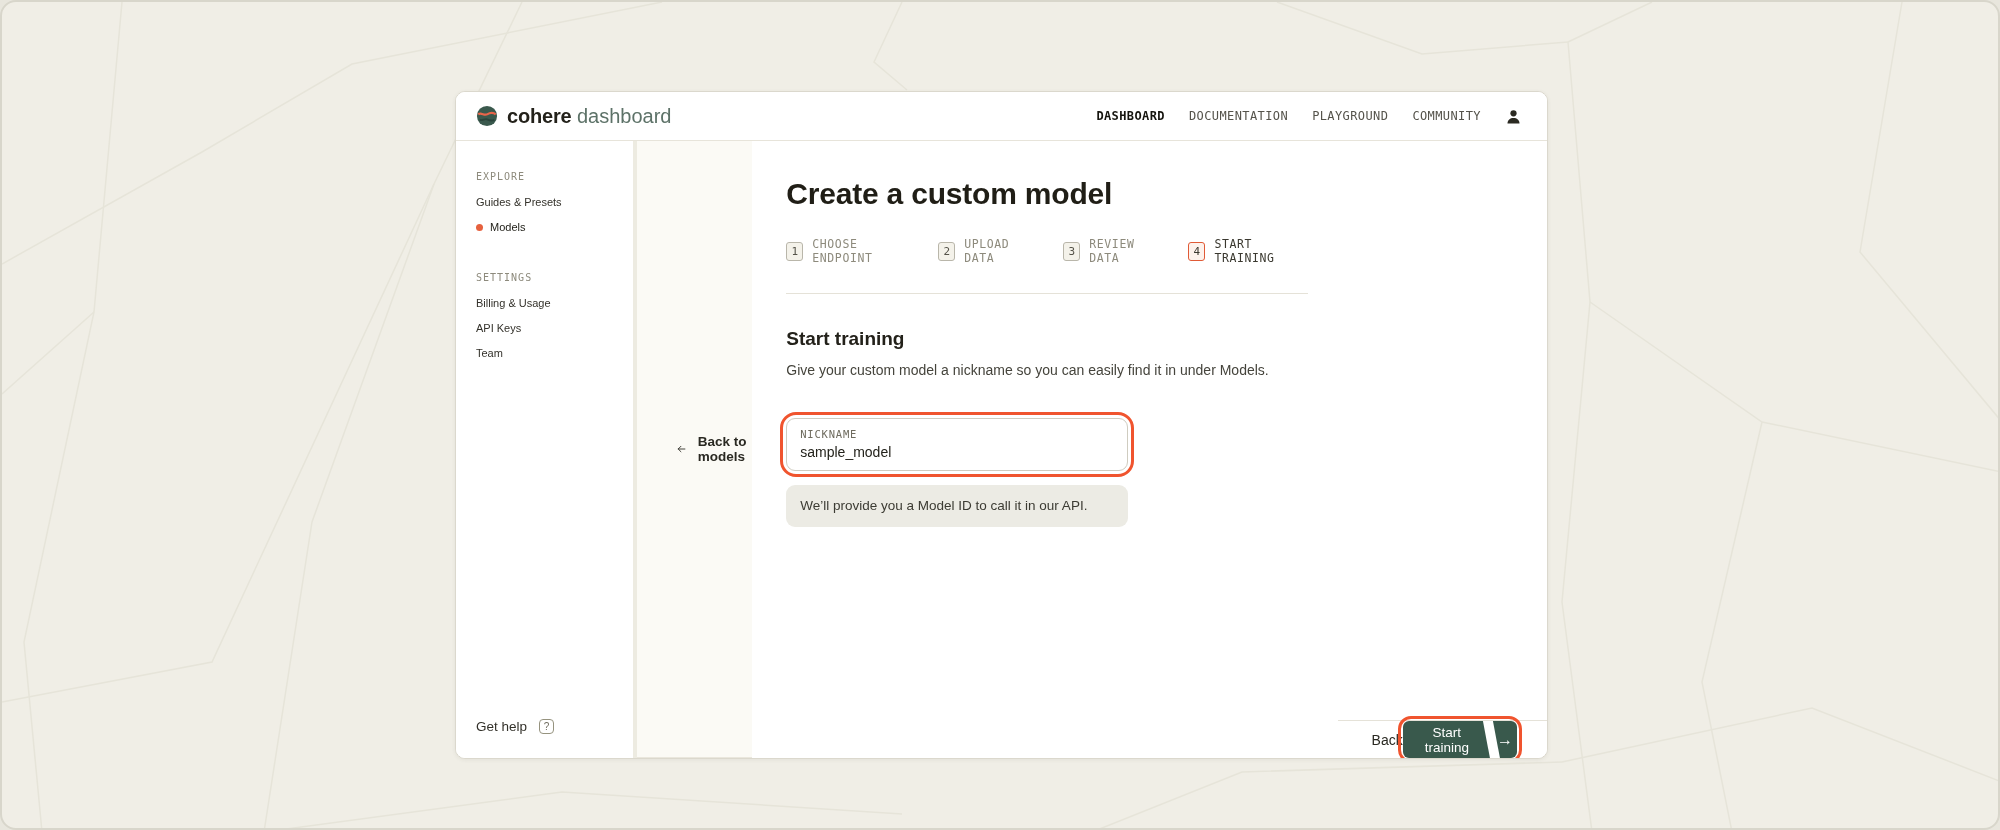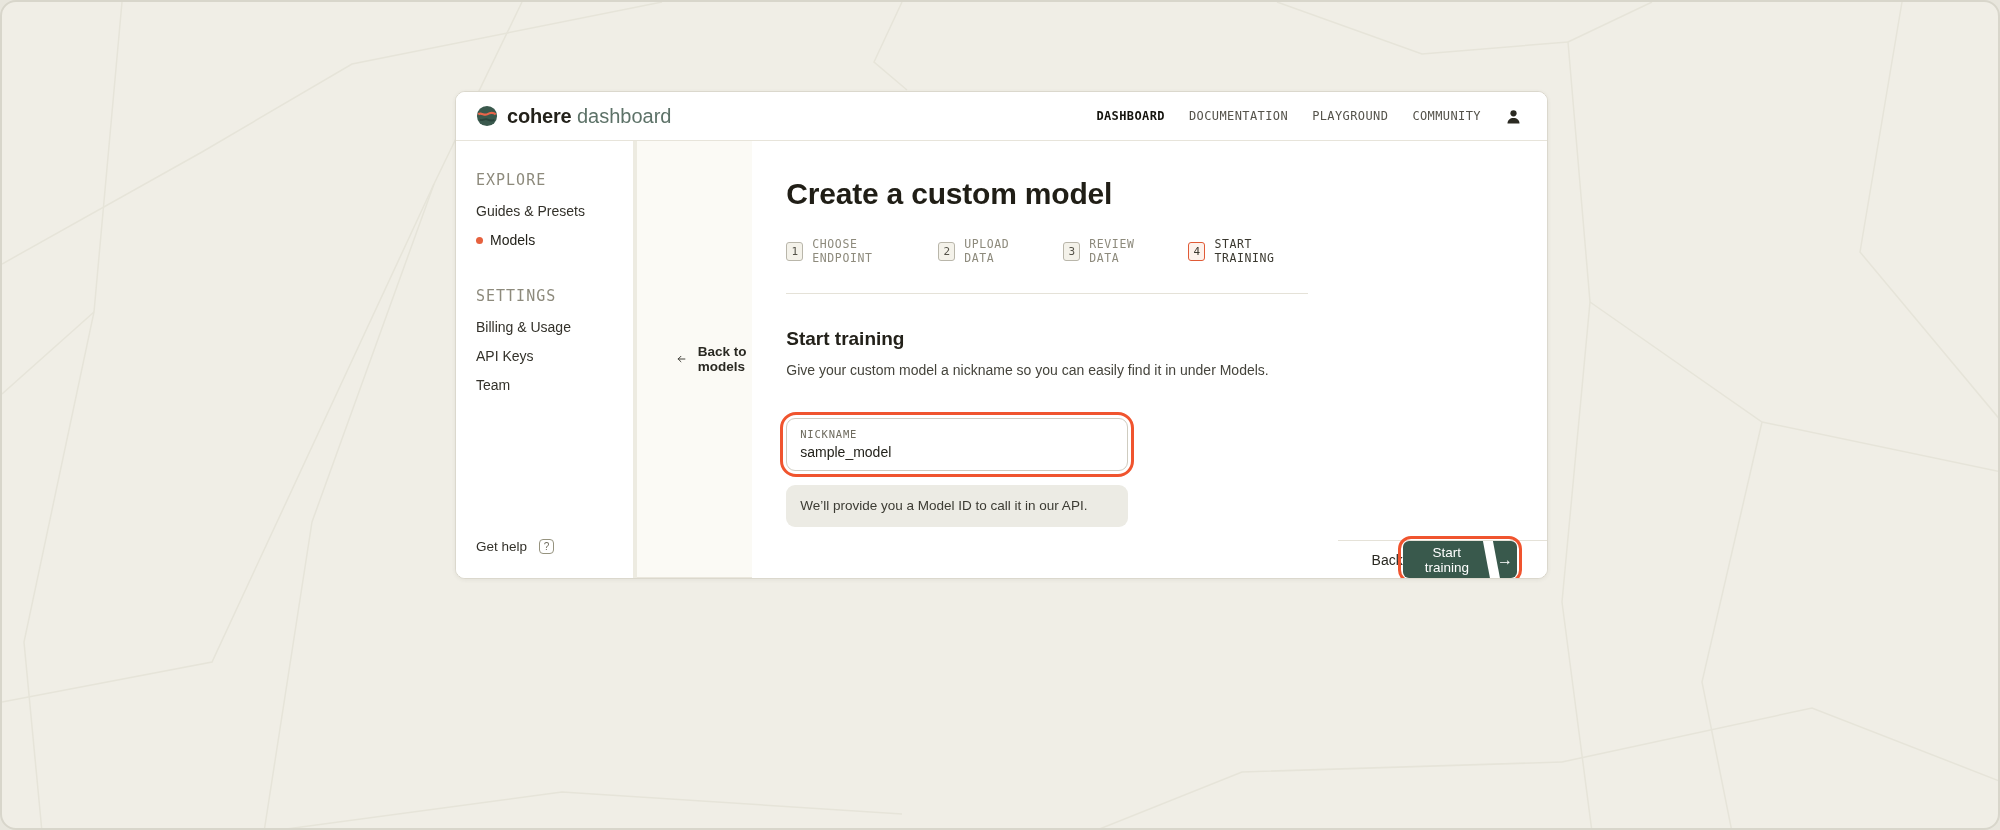--- a/index.html
+++ b/index.html
@@ -8,21 +8,21 @@
 
   .page {
     position:relative; width:2000px; height:830px;
     background:#f0eee6; overflow:hidden;
     border:2px solid #d8d6cb; border-radius:16px;
   }
   .bg-pattern { position:absolute; inset:0; }
 
   
   .window {
-    position:absolute; left:453px; top:89px; width:1093px; height:488px;
+    position:absolute; left:453px; top:89px; width:1093px; height:668px;
     background:#ffffff; border:1px solid #dbd8cd; border-radius:10px;
     display:flex; flex-direction:column; overflow:hidden;
     box-shadow:0 1px 4px rgba(60,55,40,0.07);
   }
 
   
   .topbar {
     flex:0 0 49px; display:flex; align-items:center; justify-content:space-between;
     padding:0 25px 0 20px; border-bottom:1px solid #e7e4da; background:#fff;
   }
@@ -40,27 +40,27 @@
   
   .body-row { flex:1; display:flex; min-height:0; }
 
   .sidebar {
     flex:0 0 181px; width:181px; background:#fff;
     border-right:4px solid #edebe1;
     display:flex; flex-direction:column;
     padding:30px 14px 24px 20px;
   }
   .side-heading {
-    font-family:"DejaVu Sans Mono", monospace; font-size:15px; letter-spacing:1px;
+    font-family:"DejaVu Sans Mono", monospace; font-size:10px; letter-spacing:1px;
     color:#8d8a7c; margin-bottom:14px;
   }
   .side-heading.second { margin-top:26px; }
   .side-item {
     display:flex; align-items:center; gap:7px;
-    font-size:14px; color:#33312a; margin-bottom:13px;
+    font-size:11px; color:#33312a; margin-bottom:13px;
     text-decoration:none; cursor:pointer;
   }
   .side-item.active { color:#23221b; }
   .dot { width:7px; height:7px; border-radius:50%; background:#e6613e; }
   .sidebar-help {
     margin-top:auto; display:flex; align-items:center; gap:12px;
     font-size:13.5px; color:#33312a; cursor:pointer; text-decoration:none;
   }
   .help-icon {
     width:15px; height:15px; border:1px solid #96937f; border-radius:4px;

